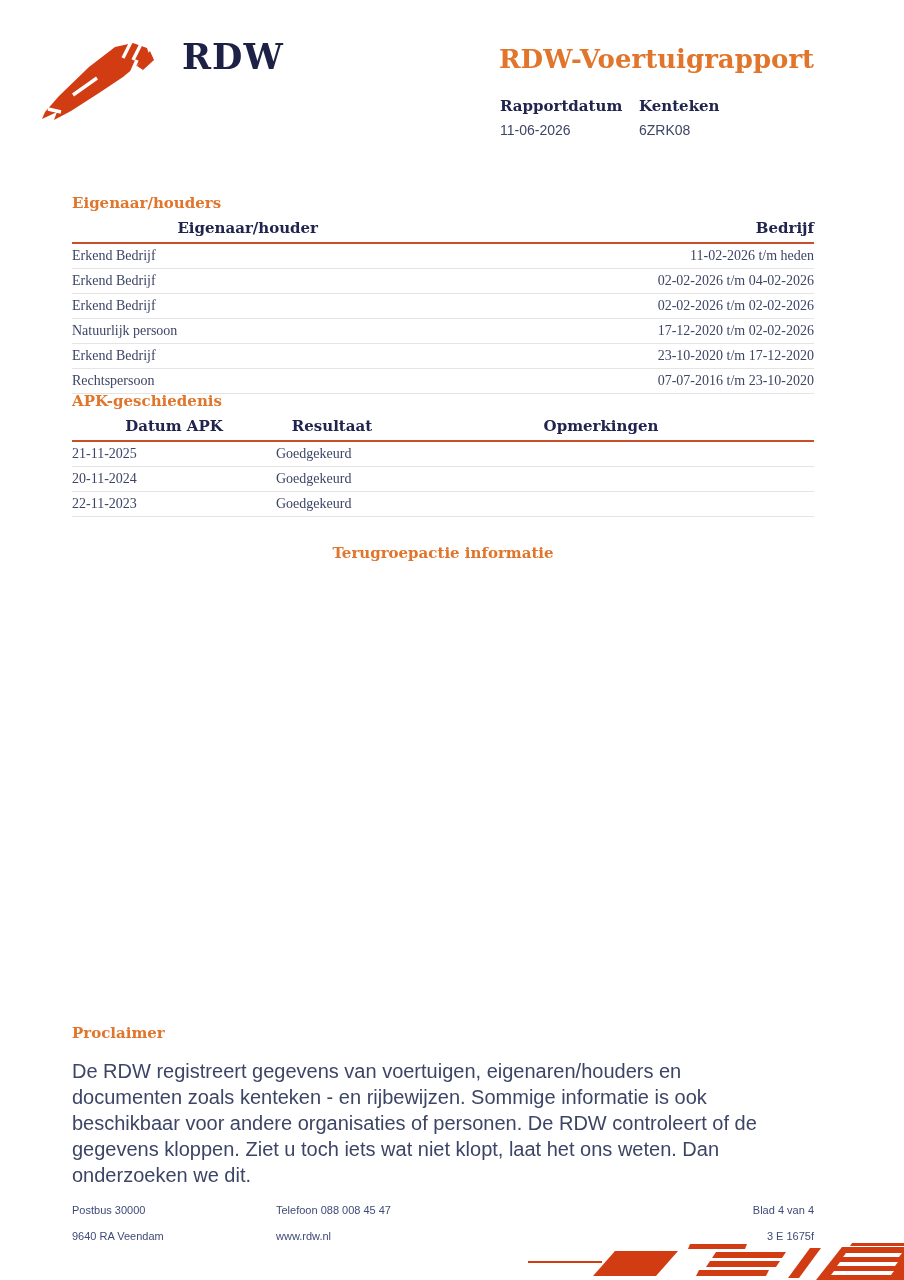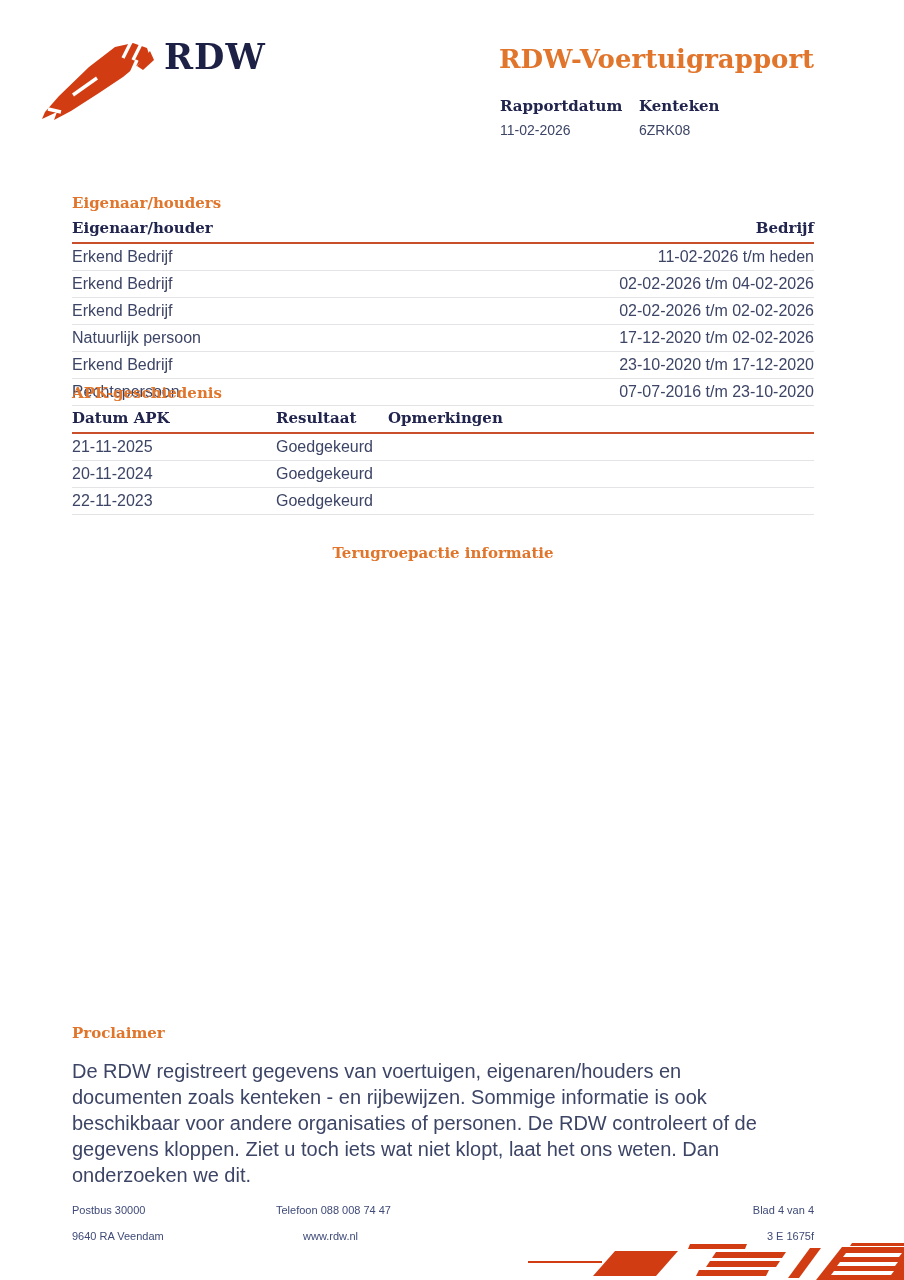--- a/index.html
+++ b/index.html
@@ -19,21 +19,21 @@
     width:904px;height:1280px;
     background:var(--page-bg);
     overflow:hidden;
   }
   
   .logo{position:absolute;left:36px;top:38px;display:flex;align-items:flex-start;}
   .logo-flag{display:block;}
   .logo-word{
     font-family:"DejaVu Serif",serif;font-weight:700;
     font-size:35px;color:#1d2145;letter-spacing:1px;
-    margin-left:6px;margin-top:-2px;
+    margin-left:24px;margin-top:-2px;
   }
   .doc-title{
     position:absolute;left:499px;top:44px;
     font-family:"DejaVu Serif",serif;font-weight:700;
     font-size:26px;color:var(--orange);
   }
   .report-meta{position:absolute;left:500px;top:97px;display:flex;}
   .meta-col{display:flex;flex-direction:column;}
   .meta-col.first{width:139px;}
   .meta-label{
@@ -43,42 +43,43 @@
   .meta-value{font-size:14px;color:var(--body-text);margin-top:7px;}
   
   .section{position:absolute;left:72px;width:742px;margin-top:36px;}
   .section-title{
     font-family:"DejaVu Serif",serif;font-weight:700;
     font-size:15px;color:var(--orange);
   }
   table{width:100%;border-collapse:collapse;margin-top:7px;}
   th{
     font-family:"DejaVu Serif",serif;font-weight:700;
-    font-size:15px;color:var(--navy);text-align:left;
+    font-size:15px;color:var(--navy);text-align:center;
     padding:0 0 5px 0;border-bottom:2px solid var(--rule-orange);
   }
   th.right{text-align:right;}
   td{
-    font-size:16px;color:var(--body-text);
+    font-size:14px;color:var(--body-text);
     padding:4px 0 4px 0;height:21px;
     border-bottom:1px solid var(--row-sep);
+    font-family:Liberation Serif, serif;
   }
   td.right{text-align:right;}
   .col-date{width:204px;}
   .col-result{width:112px;}
   .plain-text{font-size:14px;color:var(--body-text);margin-top:8px;}
   .proclaimer-text{
     font-size:20px;color:var(--body-text);
     margin-top:16px;line-height:26px;width:720px;
   }
   
   .footer{position:absolute;left:72px;top:1204px;width:742px;
     font-size:11px;color:#3f4a78;}
   .footer-row{display:flex;line-height:13px;}
-  .footer-row + .footer-row{margin-top:13px;gap:27px;}
+  .footer-row + .footer-row{margin-top:13px;}
   .f-col1{width:204px;}
   .f-col2{flex:1;}
   .f-col3{text-align:right;}
   .bottom-flag{position:absolute;left:510px;top:1243px;}
 </style>
 </head>
 <body>
 
 <div class="page">
 
@@ -97,21 +98,21 @@
       </g>
     </svg>
     <span class="logo-word">RDW</span>
   </div>
 
   <div class="doc-title">RDW-Voertuigrapport</div>
 
   <div class="report-meta">
     <div class="meta-col first">
       <span class="meta-label">Rapportdatum</span>
-      <span class="meta-value">11-02-2026</span>
+      <span class="meta-value">11-06-2026</span>
     </div>
     <div class="meta-col">
       <span class="meta-label">Kenteken</span>
       <span class="meta-value">6ZRK08</span>
     </div>
   </div>
 
   <div class="section" style="top:158px;">
     <div class="section-title">Eigenaar/houders</div>
     <table>
@@ -143,21 +144,21 @@
           <td class="right">23-10-2020 t/m 17-12-2020</td>
         </tr>
         <tr>
           <td>Rechtspersoon</td>
           <td class="right">07-07-2016 t/m 23-10-2020</td>
         </tr>
       </tbody>
     </table>
   </div>
 
-  <div class="section" style="top:348px;">
+  <div class="section" style="top:356px;">
     <div class="section-title">APK-geschiedenis</div>
     <table>
       <thead>
         <tr>
           <th class="col-date">Datum APK</th>
           <th class="col-result">Resultaat</th>
           <th>Opmerkingen</th>
         </tr>
       </thead>
       <tbody>
@@ -185,21 +186,21 @@
   </div>
 
   <div class="section" style="top:988px;">
     <div class="section-title">Proclaimer</div>
     <div class="proclaimer-text">De RDW registreert gegevens van voertuigen, eigenaren/houders en documenten zoals kenteken - en rijbewijzen. Sommige informatie is ook beschikbaar voor andere organisaties of personen. De RDW controleert of de gegevens kloppen. Ziet u toch iets wat niet klopt, laat het ons weten. Dan onderzoeken we dit.</div>
   </div>
 
   <div class="footer">
     <div class="footer-row">
       <span class="f-col1">Postbus 30000</span>
-      <span class="f-col2">Telefoon 088 008 74 47</span>
+      <span class="f-col2">Telefoon 088 008 45 47</span>
       <span class="f-col3">Blad 4 van 4</span>
     </div>
     <div class="footer-row">
       <span class="f-col1">9640 RA Veendam</span>
       <span class="f-col2">www.rdw.nl</span>
       <span class="f-col3">3 E 1675f</span>
     </div>
   </div>
 
   <svg class="bottom-flag" width="394" height="37" viewBox="0 0 394 37" aria-hidden="true">

